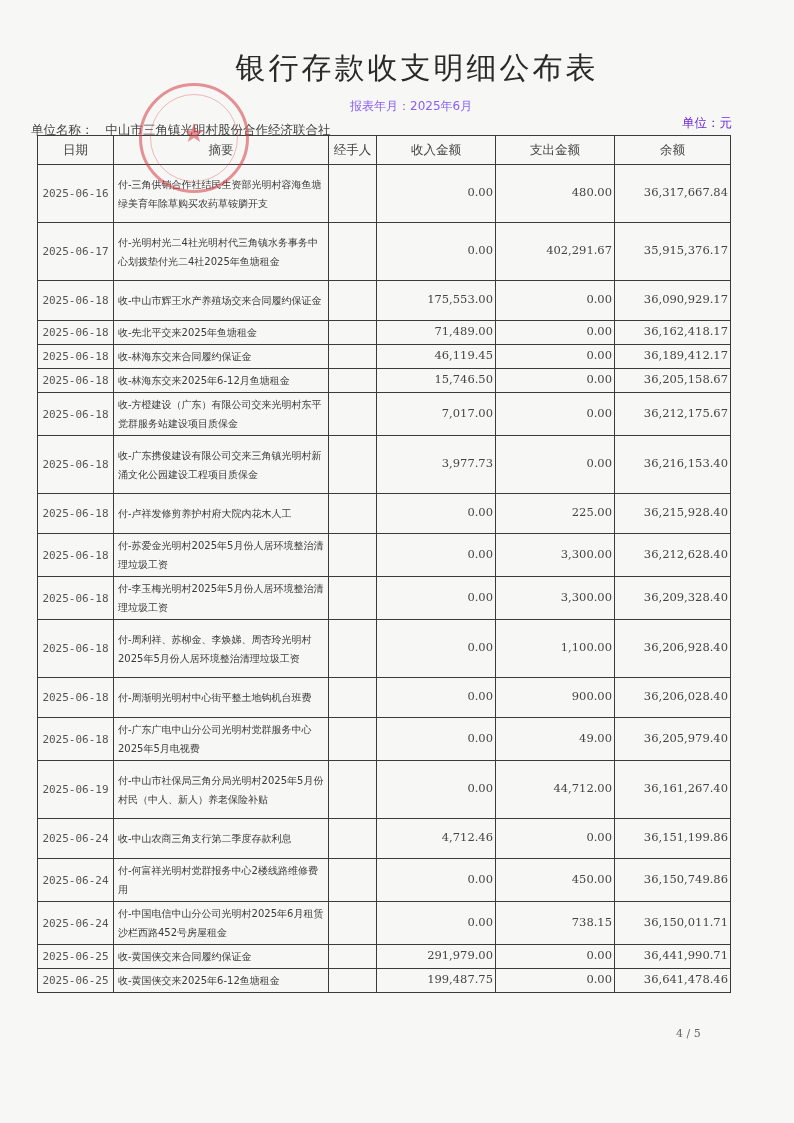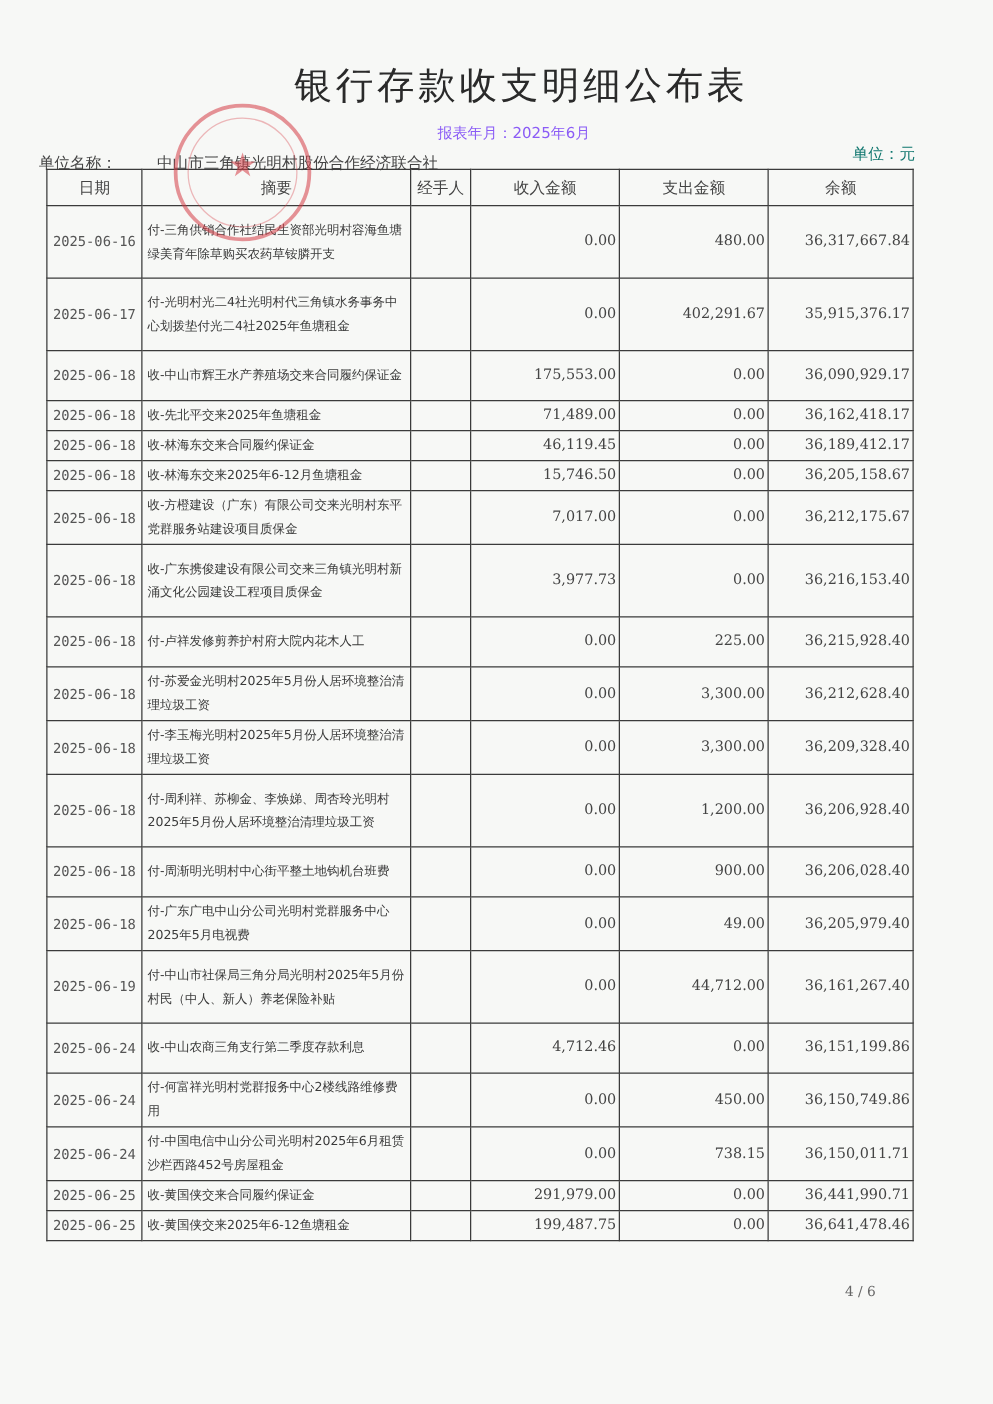--- a/index.html
+++ b/index.html
@@ -11,23 +11,23 @@
     text-align: center; font-family: Liberation Serif, serif;
     font-size: 30px; letter-spacing: 3px; color: #2a2a2a; padding-left: 40px;
   }
   .period {
     position: absolute; top: 98px; left: 350px;
     font-size: 12px; color: #8b5cf6;
   }
   .unit-name {
     position: absolute; top: 122px; left: 31px; font-size: 12.5px; color: #444;
   }
-  .unit-name .lbl { margin-right: 32px; font-family: Liberation Serif, serif; }
+  .unit-name .lbl { margin-right: 12px; font-family: Liberation Serif, serif; }
   .unit {
-    position: absolute; top: 115px; left: 682px; font-size: 12.5px; color: #0f766e;
+    position: absolute; top: 115px; left: 682px; font-size: 12.5px; color: #6d28d9;
   }
 
   table.ledger {
     position: absolute; left: 37px; top: 135px; width: 693px;
     border-collapse: collapse; table-layout: fixed;
     font-size: 12px; color: #3a3a3a;
   }
   table.ledger th, table.ledger td {
     border: 1px solid #3b3b3b; vertical-align: middle;
   }
@@ -175,21 +175,21 @@
         <td class="handler"></td>
         <td class="num">0.00</td>
         <td class="num">3,300.00</td>
         <td class="num">36,209,328.40</td>
       </tr>
       <tr style="height: 58px;">
         <td class="date">2025-06-18</td>
         <td class="desc">付-周利祥、苏柳金、李焕娣、周杏玲光明村2025年5月份人居环境整治清理垃圾工资</td>
         <td class="handler"></td>
         <td class="num">0.00</td>
-        <td class="num">1,200.00</td>
+        <td class="num">1,100.00</td>
         <td class="num">36,206,928.40</td>
       </tr>
       <tr style="height: 40px;">
         <td class="date">2025-06-18</td>
         <td class="desc">付-周渐明光明村中心街平整土地钩机台班费</td>
         <td class="handler"></td>
         <td class="num">0.00</td>
         <td class="num">900.00</td>
         <td class="num">36,206,028.40</td>
       </tr>
@@ -249,13 +249,13 @@
         <td class="num">0.00</td>
         <td class="num">36,641,478.46</td>
       </tr>
     </tbody>
 </table>
 
 <div class="seal">
     <div class="star">★</div>
   </div>
 
-<div class="page-no">4 / 6</div>
+<div class="page-no">4 / 5</div>
 
 </body></html>

